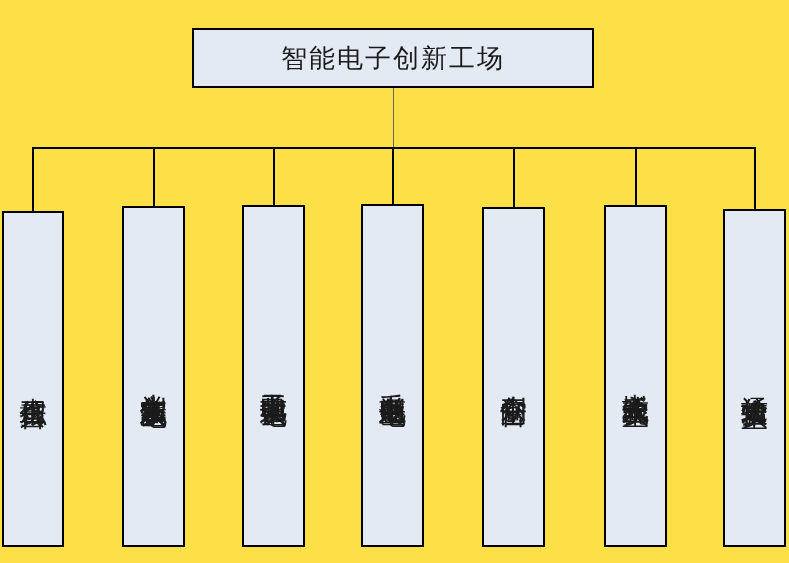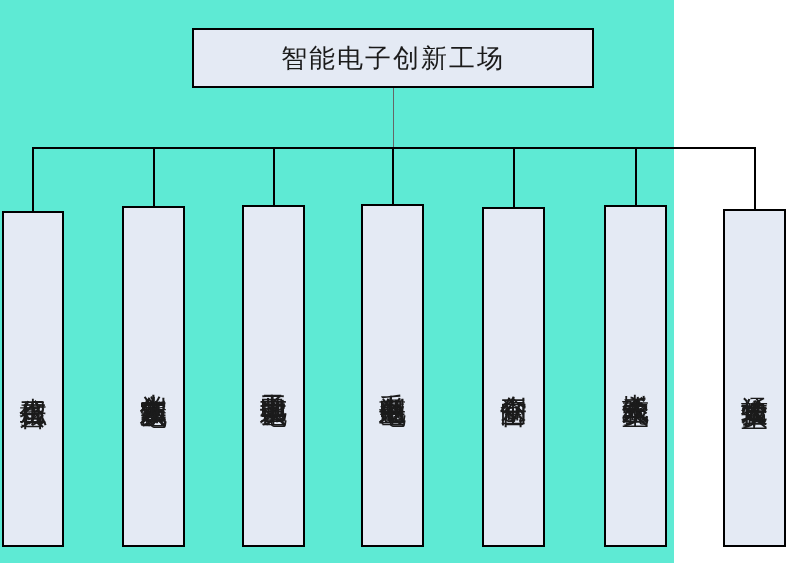--- a/index.html
+++ b/index.html
@@ -8,23 +8,23 @@
     background: #ffffff;
   }
   body {
     width: 789px;
     height: 563px;
     font-family: "DejaVu Serif", "Liberation Serif", serif;
     overflow: hidden;
   }
   #org-chart {
     position: relative;
-    width: 674px;
+    width: 789px;
     height: 563px;
-    background: #5eead4;
+    background: #fde047;
   }
 
   
   .root-box {
     position: absolute;
     left: 192px;
     top: 28px;
     width: 402px;
     height: 60px;
     box-sizing: border-box;

